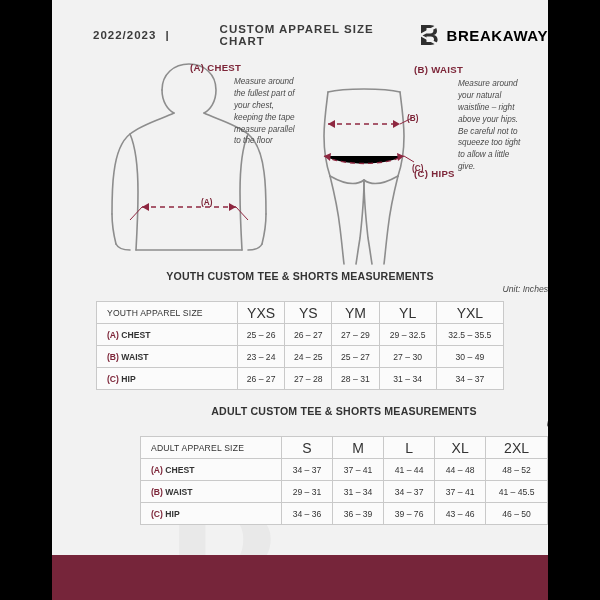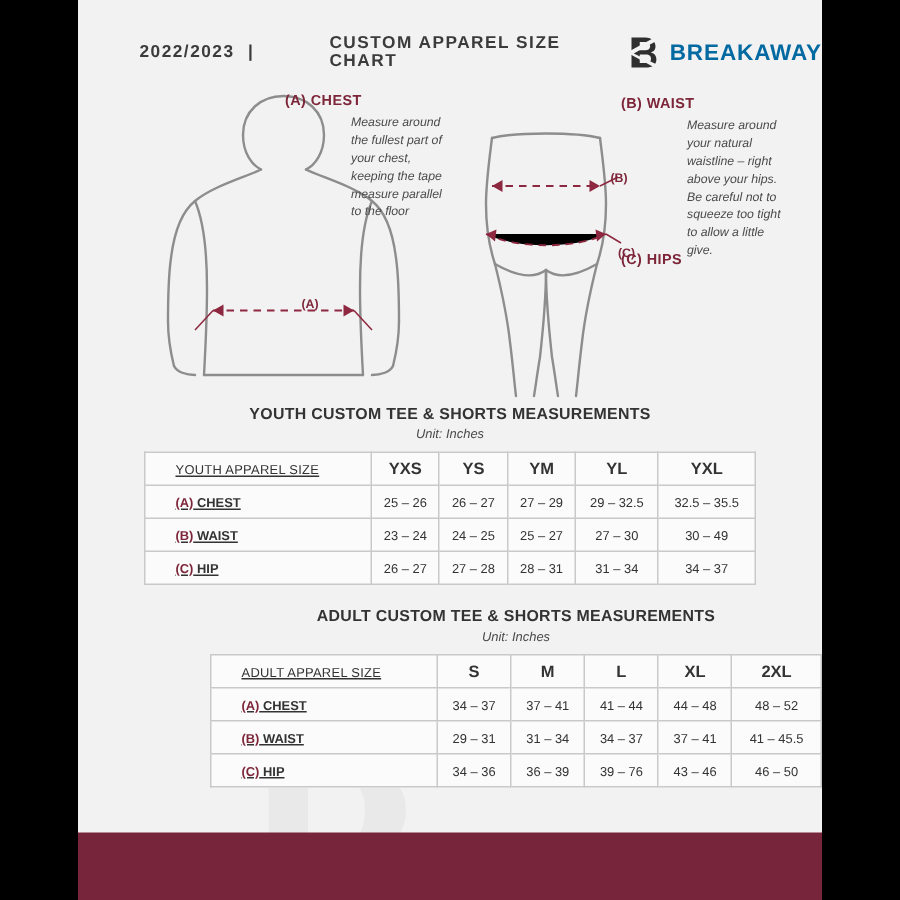--- a/index.html
+++ b/index.html
@@ -74,21 +74,21 @@
     margin-left: 14px;
   }
   .brand-mark {
     width: 22px; height: 24px;
     display: block;
   }
   .brand-name {
     font-size: 15px;
     font-weight: bold;
     letter-spacing: 0.6px;
-    color: #0369a1;
+    color: #000000;
   }
 
   
   .diagram {
     position: absolute;
     left: 0; top: 52px;
     width: 496px; height: 215px;
   }
   .figures { position: absolute; left: 0; top: 0; }
 
@@ -124,21 +124,21 @@
   #section-adult { top: 405px; left: 0; margin-left: 44px; }
 
   .sec-title {
     text-align: center;
     font-size: 10.6px;
     font-weight: bold;
     color: #333333;
     letter-spacing: 0.2px;
   }
   .sec-sub {
-    text-align: center;
+    text-align: right;
     font-size: 8.6px;
     font-style: italic;
     color: #4a4a4a;
     margin-top: 2px;
     margin-bottom: 7px;
   }
   table {
     border-collapse: collapse;
     margin: 0 auto;
     width: 408px;
@@ -147,31 +147,30 @@
   th, td {
     border: 1px solid #c9c9c9;
     height: 21px;
     font-size: 8.6px;
     color: #333333;
     text-align: center;
     padding: 0 2px;
   }
   th.rowhead, td.rowhead {
     text-align: left;
-    padding-left: 20px;
+    padding-left: 10px;
     width: 128px;
     font-weight: normal;
-    text-decoration: underline;
   }
   th.rowhead {
     font-size: 8.6px;
     font-weight: normal;
     letter-spacing: 0.2px;
   }
-  th.colhead { font-size: 11px; font-weight: bold; }
+  th.colhead { font-size: 14px; font-weight: normal; }
   td.rowhead .tag {
     color: #7d2639;
     font-weight: bold;
   }
   td.rowhead .nm { font-weight: bold; color: #333; }
 </style>
 </head>
 <body>
 
 <div class="page">

